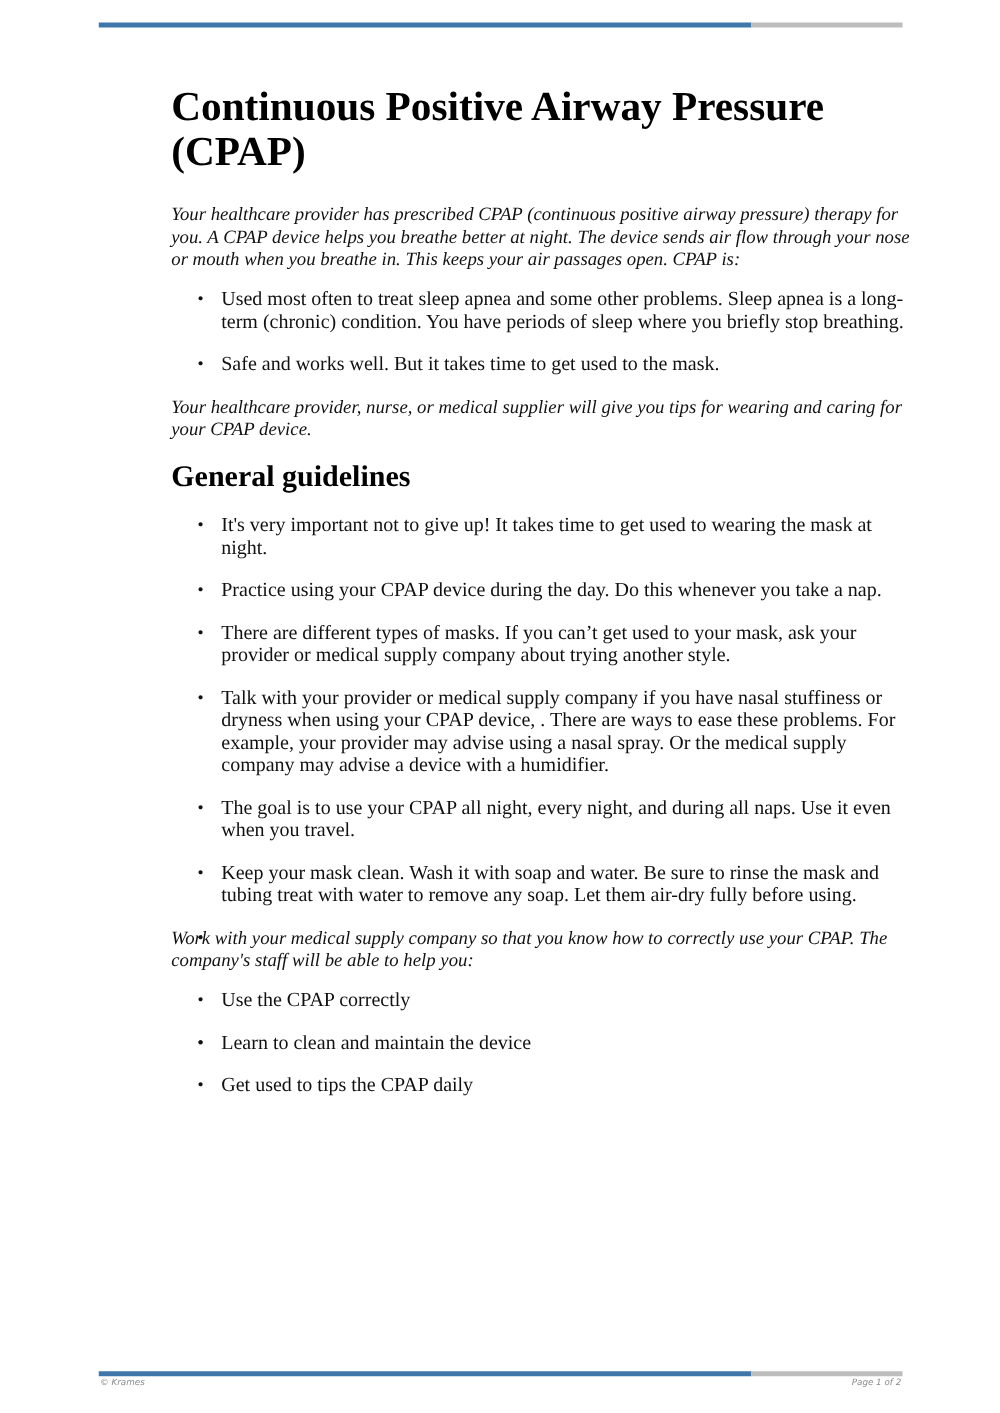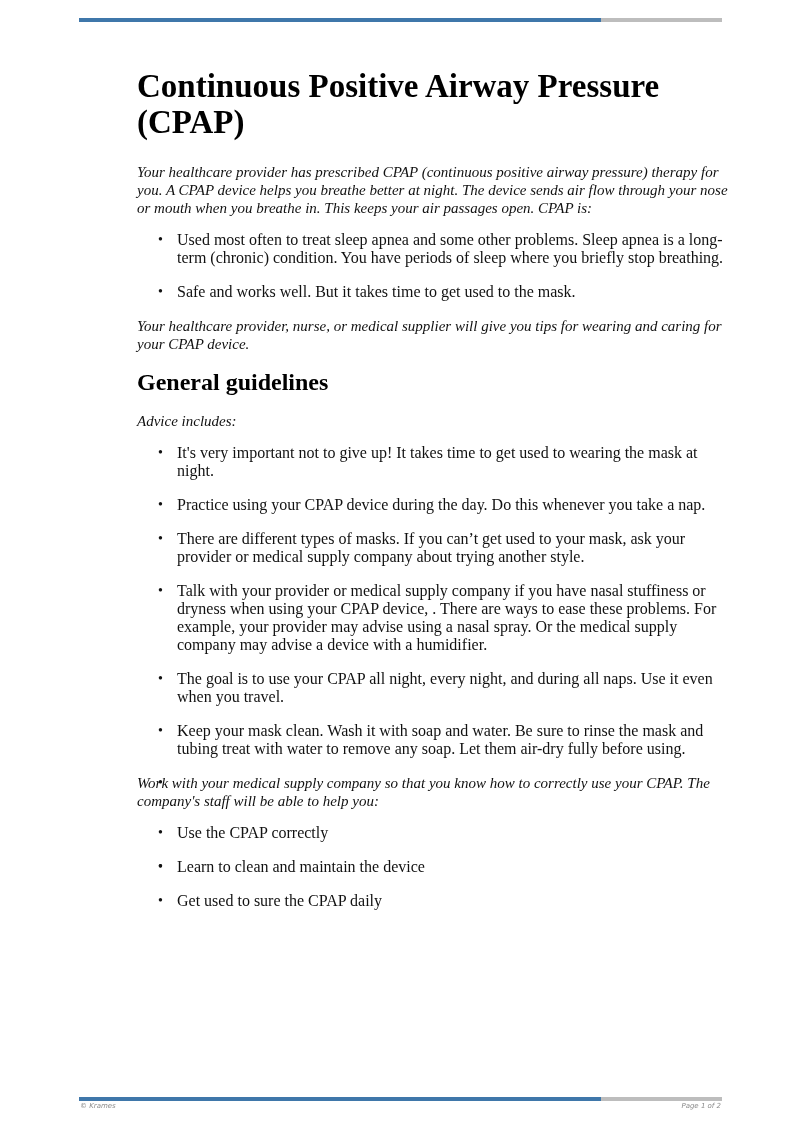--- a/index.html
+++ b/index.html
@@ -107,39 +107,38 @@
 
   <ul>
     <li><span class="bullet">•</span><span>Used most often to treat sleep apnea and some other problems. Sleep apnea is a long-term (chronic) condition. You have periods of sleep where you briefly stop breathing.</span></li>
     <li><span class="bullet">•</span><span>Safe and works well. But it takes time to get used to the mask.</span></li>
   </ul>
 
   <p>Your healthcare provider, nurse, or medical supplier will give you tips for wearing and caring for your CPAP device.</p>
 
   <h2>General guidelines</h2>
 
-  <p>Advice includes:</p>
 
   <ul>
     <li><span class="bullet">•</span><span>It's very important not to give up! It takes time to get used to wearing the mask at night.</span></li>
     <li><span class="bullet">•</span><span>Practice using your CPAP device during the day. Do this whenever you take a nap.</span></li>
     <li><span class="bullet">•</span><span>There are different types of masks. If you can’t get used to your mask, ask your provider or medical supply company about trying another style.</span></li>
     <li><span class="bullet">•</span><span>Talk with your provider or medical supply company if you have nasal stuffiness or dryness when using your CPAP device, . There are ways to ease these problems. For example, your provider may advise using a nasal spray. Or the medical supply company may advise a device with a humidifier.</span></li>
     <li><span class="bullet">•</span><span>The goal is to use your CPAP all night, every night, and during all naps. Use it even when you travel.</span></li>
     <li><span class="bullet">•</span><span>Keep your mask clean. Wash it with soap and water. Be sure to rinse the mask and tubing treat with water to remove any soap. Let them air-dry fully before using.</span></li>
     <li><span class="bullet">•</span></li>
   </ul>
 
   <p>Work with your medical supply company so that you know how to correctly use your CPAP. The company's staff will be able to help you:</p>
 
   <ul>
     <li><span class="bullet">•</span><span>Use the CPAP correctly</span></li>
     <li><span class="bullet">•</span></li>
     <li><span class="bullet">•</span><span>Learn to clean and maintain the device</span></li>
-    <li><span class="bullet">•</span><span>Get used to sure the CPAP daily</span></li>
+    <li><span class="bullet">•</span><span>Get used to tips the CPAP daily</span></li>
   </ul>
 </div>
 
 <div class="bar bar-bottom">
   <div class="seg-blue"></div>
   <div class="seg-gray"></div>
 </div>
 <div class="footer-left">© Krames</div>
 <div class="footer-right">Page 1 of 2</div>
 

